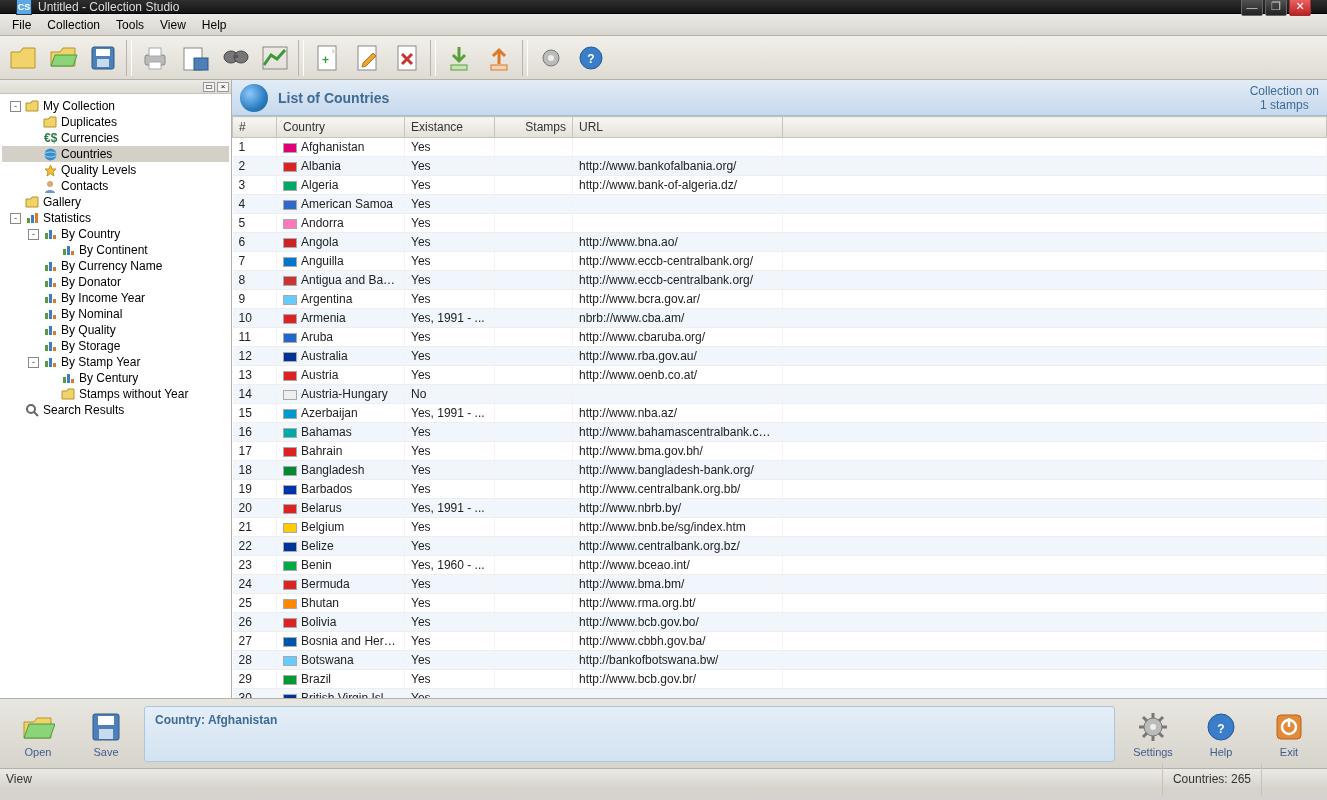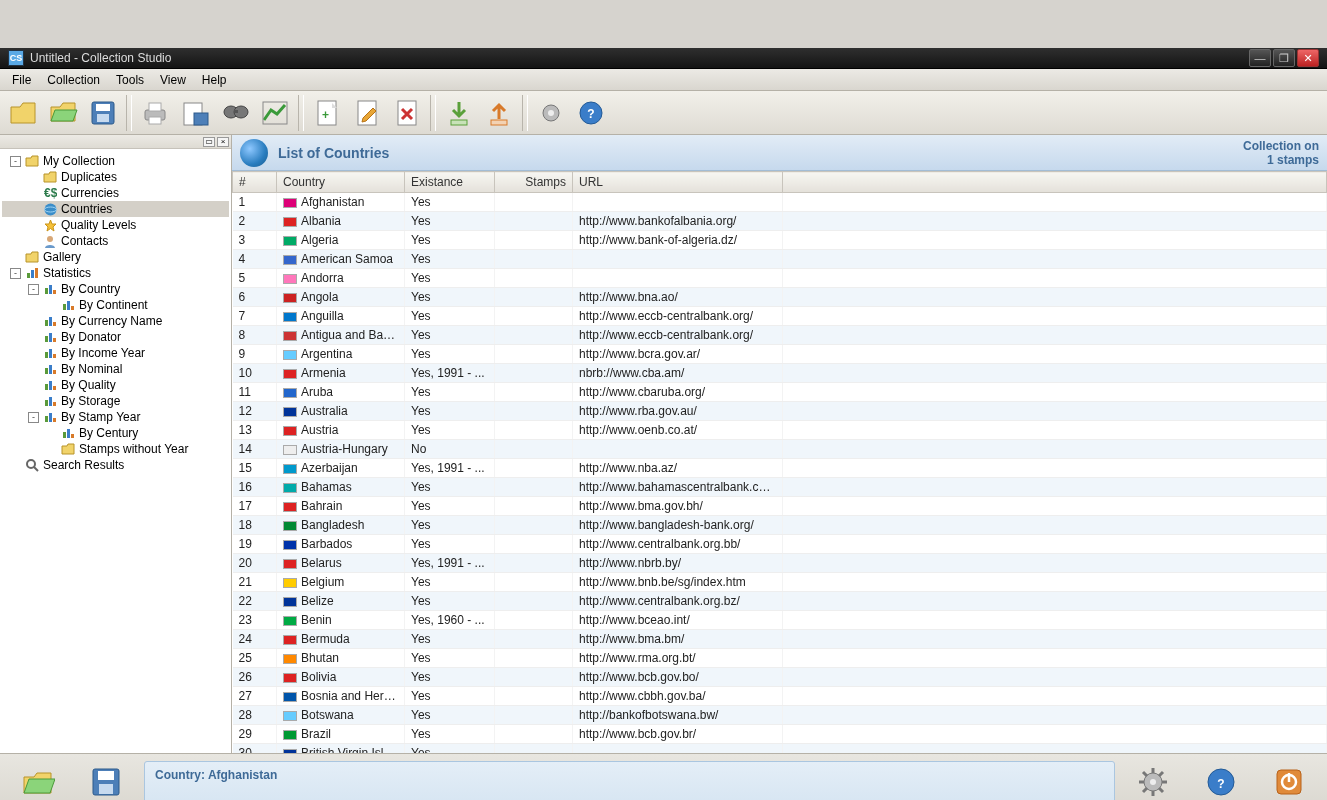--- a/index.html
+++ b/index.html
@@ -1,17 +1,17 @@
 <!DOCTYPE html>
 <html><head>
 <meta charset="utf-8">
 <style>
 * { box-sizing: border-box; margin: 0; padding: 0; font-family: "Segoe UI", Tahoma, Arial, sans-serif; font-size: 12px; }
 html, body { width: 1327px; height: 800px; overflow: hidden; background: #d6d3ce; }
-.titlebar { height: 21px; background: linear-gradient(#2f2f2f,#141414); color:#fff; display:flex; align-items:center; padding:0 8px; border-bottom:1px solid #000;margin-top:48px;}
+.titlebar { height: 14px; background: linear-gradient(#2f2f2f,#141414); color:#fff; display:flex; align-items:center; padding:0 16px; border-bottom:1px solid #000;}
 .titlebar .app-icon { width:16px;height:16px;background:#5aa9e6;border:1px solid #234;display:inline-flex;align-items:center;justify-content:center;color:#fff;font-weight:bold;font-size:9px;margin-right:6px;}
 .titlebar .title { flex:1; color:#ddd; }
 .win-btns { display:flex; gap:2px;}
 .win-btn { width:22px;height:18px;background:linear-gradient(#555,#222);border:1px solid #666;border-radius:2px;display:flex;align-items:center;justify-content:center;color:#ccc;font-size:11px;cursor:pointer;}
 .win-btn.close { background:linear-gradient(#e66,#b22);border-color:#933;color:#fff;}
 .menubar { height:22px;background:linear-gradient(#eceae5,#d9d6cf);border-bottom:1px solid #b5b1a7;display:flex;align-items:center;padding:0 4px;}
 .menu-item { padding:2px 8px; cursor:pointer; }
 .toolbar { height:44px;background:linear-gradient(#f2f0ea,#dedbd3);border-bottom:1px solid #b5b1a7;display:flex;align-items:center;padding:0 4px;gap:2px;}
 .tool-btn { width:38px;height:38px;border:1px solid transparent;border-radius:3px;display:flex;align-items:center;justify-content:center;cursor:pointer;}
 .tool-sep { width:6px;height:36px;border-left:1px solid #b8b4ab;border-right:1px solid #fff;margin:0 2px;}
@@ -22,21 +22,21 @@
 .tree { padding:4px 2px; }
 .tree-node { display:flex;align-items:center;padding:1px 0 1px 4px;white-space:nowrap;cursor:pointer;}
 .tree-node.selected { background:#d4d0c8; }
 .tree-toggle { width:11px;height:11px;border:1px solid #888;font-size:9px;line-height:9px;text-align:center;margin-right:4px;color:#444;background:#fff;}
 .tree-spacer { display:inline-block; }
 .tree-icon { width:14px;height:14px;margin-right:4px;display:inline-flex;align-items:center;justify-content:center;}
 .content-panel { flex:1; display:flex;flex-direction:column;background:#fff;}
 .content-header { height:36px;background:linear-gradient(#e2ecf6,#c6d9ed);border-bottom:1px solid #a2bcd5;display:flex;align-items:center;padding:4px 8px;}
 .content-header .globe { width:28px;height:28px;background:radial-gradient(circle at 35% 35%,#8ec8ff,#2a7dbf 60%,#185a8d);border-radius:50%;margin-right:10px;}
 .content-header .head-title { font-size:14px;font-weight:bold;color:#3e6a97;flex:1;}
-.content-header .head-right { text-align:right;color:#3e6a97;font-weight:700;line-height:14px;margin-left:8px;}
+.content-header .head-right { text-align:center;color:#3e6a97;font-weight:400;line-height:14px;margin-left:8px;}
 .grid-wrap { flex:1; overflow:auto; position:relative;}
 .grid { width:100%; border-collapse:collapse; table-layout:fixed;}
 .grid th { background:linear-gradient(#f7f6f2,#e4e1da);border:1px solid #c8c4bc;padding:3px 6px;text-align:left;font-weight:normal;color:#333;position:sticky;top:0;}
 .grid th.right { text-align:right; }
 .grid td { border-bottom:1px solid #eee;border-right:1px solid #f3f3f3;padding:2px 6px;white-space:nowrap;overflow:hidden;text-overflow:ellipsis;color:#222;}
 .grid tr:nth-child(even) td { background:#f0f6fb; }
 .flag { display:inline-block;width:14px;height:10px;border:1px solid #aaa;margin-right:4px;vertical-align:middle;}
 .bottom-bar { height:70px;background:linear-gradient(#e8e6e0,#d7d4cc);border-top:1px solid #b5b1a7;display:flex;align-items:center;padding:4px 8px;gap:8px;}
 .big-btn { width:60px;display:flex;flex-direction:column;align-items:center;cursor:pointer;padding:2px;border-radius:3px;}
 .big-btn .ico { width:34px;height:34px;display:flex;align-items:center;justify-content:center;}

